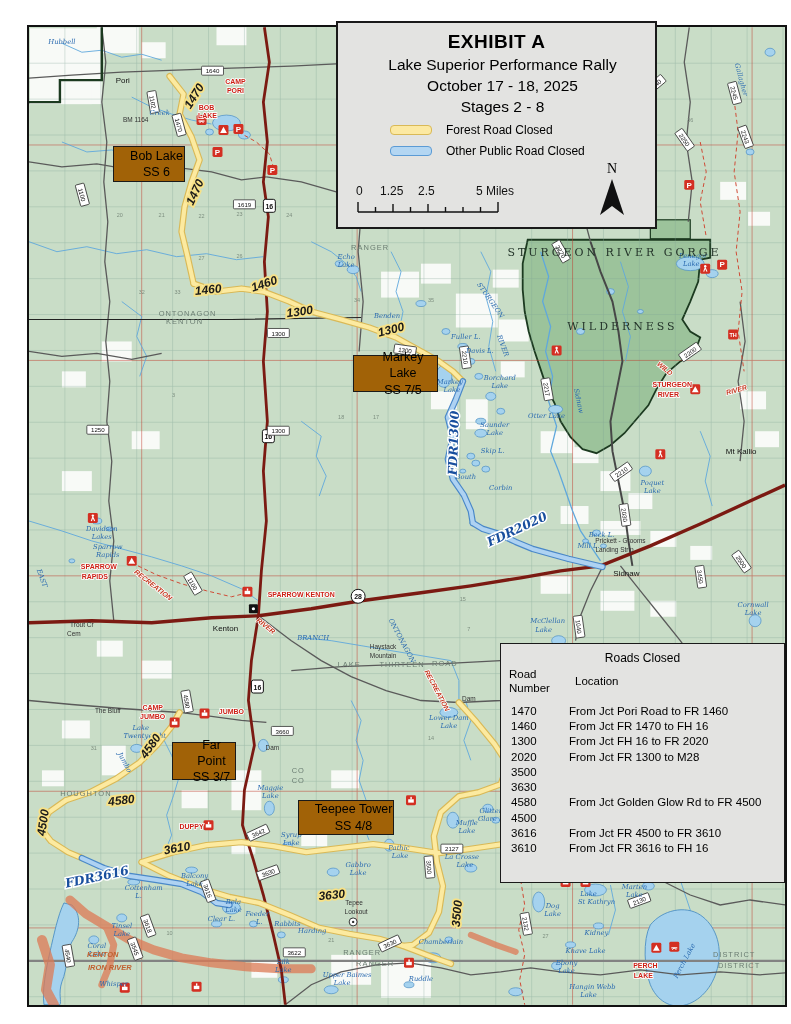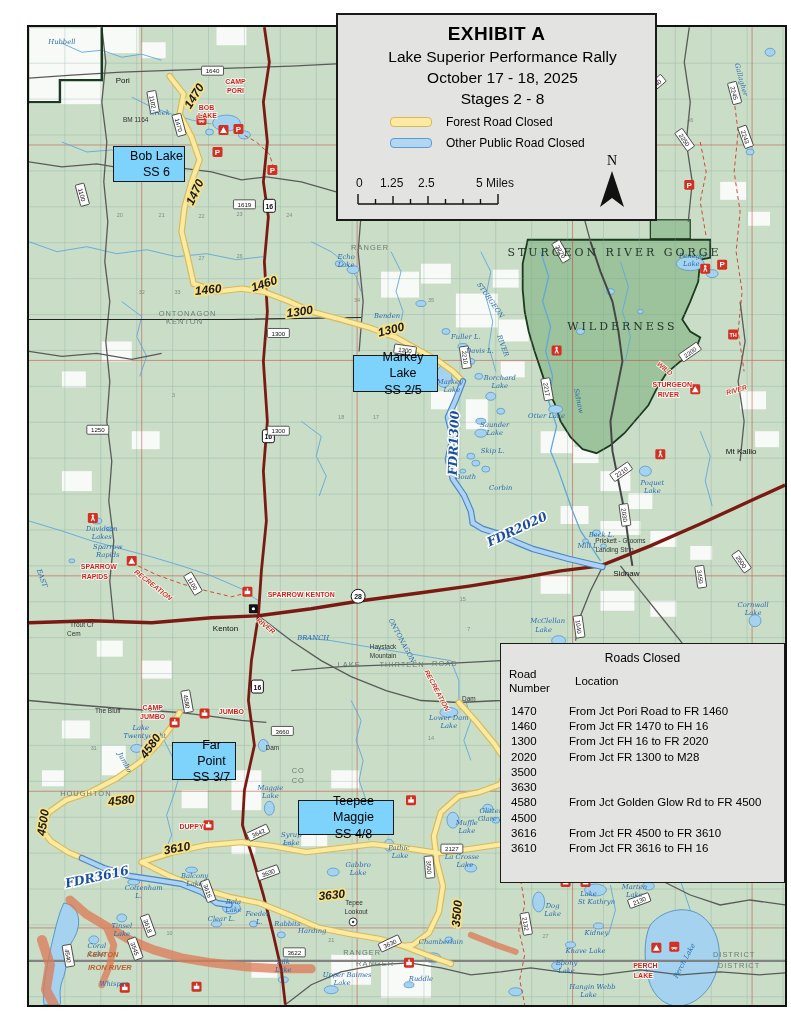--- a/index.html
+++ b/index.html
@@ -1,31 +1,31 @@
 <!DOCTYPE html>
 <html><head>
 <meta charset="utf-8">
 <style>
   html,body{margin:0;padding:0;background:#ffffff;}
   body{width:791px;height:1024px;position:relative;font-family:"Liberation Sans",sans-serif;overflow:hidden;}
   #map-frame{position:absolute;left:27px;top:25px;width:756px;height:978px;border:2px solid #111;background:#c9ddc7;}
   #map-svg{position:absolute;left:0;top:0;}
   .overlay-box{position:absolute;background:#e3e3e1;border:1.4px solid #1a1a1a;box-sizing:border-box;}
   
-  #title-box{left:336px;top:13px;width:321px;height:208px;border-width:2px;text-align:center;}
+  #title-box{left:336px;top:21px;width:321px;height:208px;border-width:2px;text-align:center;}
   #title-exhibit{font-size:19px;font-weight:bold;margin-top:8px;letter-spacing:.5px;}
   .title-line{font-size:15.5px;margin-top:3px;padding-left:12px;}
   .legend-row{display:flex;align-items:center;margin:7px 0 0 52px;}
   .legend-swatch{width:40px;height:8px;border-radius:4px;border:1px solid;}
   .legend-label{font-size:12px;margin-left:14px;}
   #scale-area{position:absolute;left:10px;bottom:4px;}
   #north-area{position:absolute;right:28px;bottom:6px;text-align:center;}
   #north-n{font-size:14px;font-family:"Liberation Serif",serif;}
   
-  .stage-box{position:absolute;background:#7dd3fc;border:1.3px solid #1a1a1a;text-align:center;font-size:12.5px;line-height:1.3;display:flex;flex-direction:column;justify-content:center;box-sizing:border-box;padding-left:15px;}
+  .stage-box{position:absolute;background:#a16207;border:1.3px solid #1a1a1a;text-align:center;font-size:12.5px;line-height:1.3;display:flex;flex-direction:column;justify-content:center;box-sizing:border-box;padding-left:15px;}
   
   #roads-table{left:500px;top:643px;width:285px;height:240px;border-width:1.6px;font-size:11.5px;}
   #roads-title{text-align:center;margin-top:7px;font-size:12px;}
   #roads-head{display:flex;margin-top:2px;}
   #col1-head{width:66px;padding-left:8px;line-height:1.25;}
   #col2-head{flex:1;padding-top:8px;}
   .road-row{display:flex;line-height:1.33;}
   .road-num{width:58px;padding-left:10px;}
   .road-loc{flex:1;}
   #roads-body{margin-top:8px;}
@@ -844,28 +844,28 @@
       </svg>
   </div>
 </div>
 
 <div class="stage-box" style="left:113px;top:146px;width:72px;height:36px;">
   <div>Bob Lake</div>
   <div>SS 6</div>
 </div>
 <div class="stage-box" style="left:353px;top:355px;width:85px;height:37px;">
   <div>Markey Lake</div>
-  <div>SS 2/5</div>
+  <div>SS 7/5</div>
 </div>
 <div class="stage-box" style="left:172px;top:742px;width:64px;height:38px;">
   <div>Far Point</div>
   <div>SS 3/7</div>
 </div>
 <div class="stage-box" style="left:298px;top:800px;width:96px;height:35px;">
-  <div>Teepee Maggie</div>
+  <div>Teepee Tower</div>
   <div>SS 4/8</div>
 </div>
 
 <div id="roads-table" class="overlay-box">
   <div id="roads-title">Roads Closed</div>
   <div id="roads-head">
     <div id="col1-head">
       <div>Road</div>
       <div>Number</div>
     </div>

